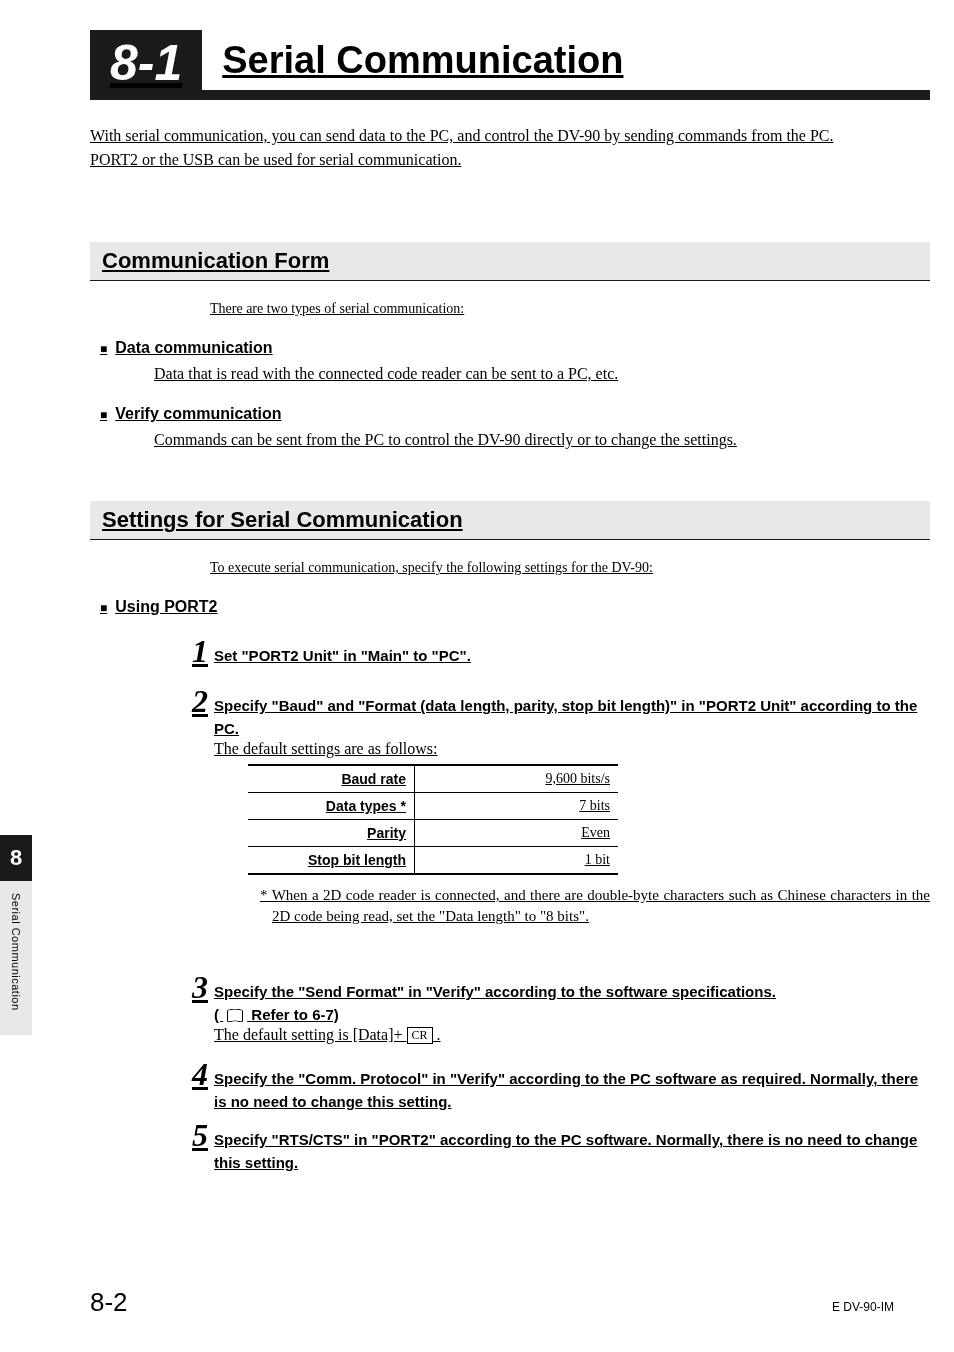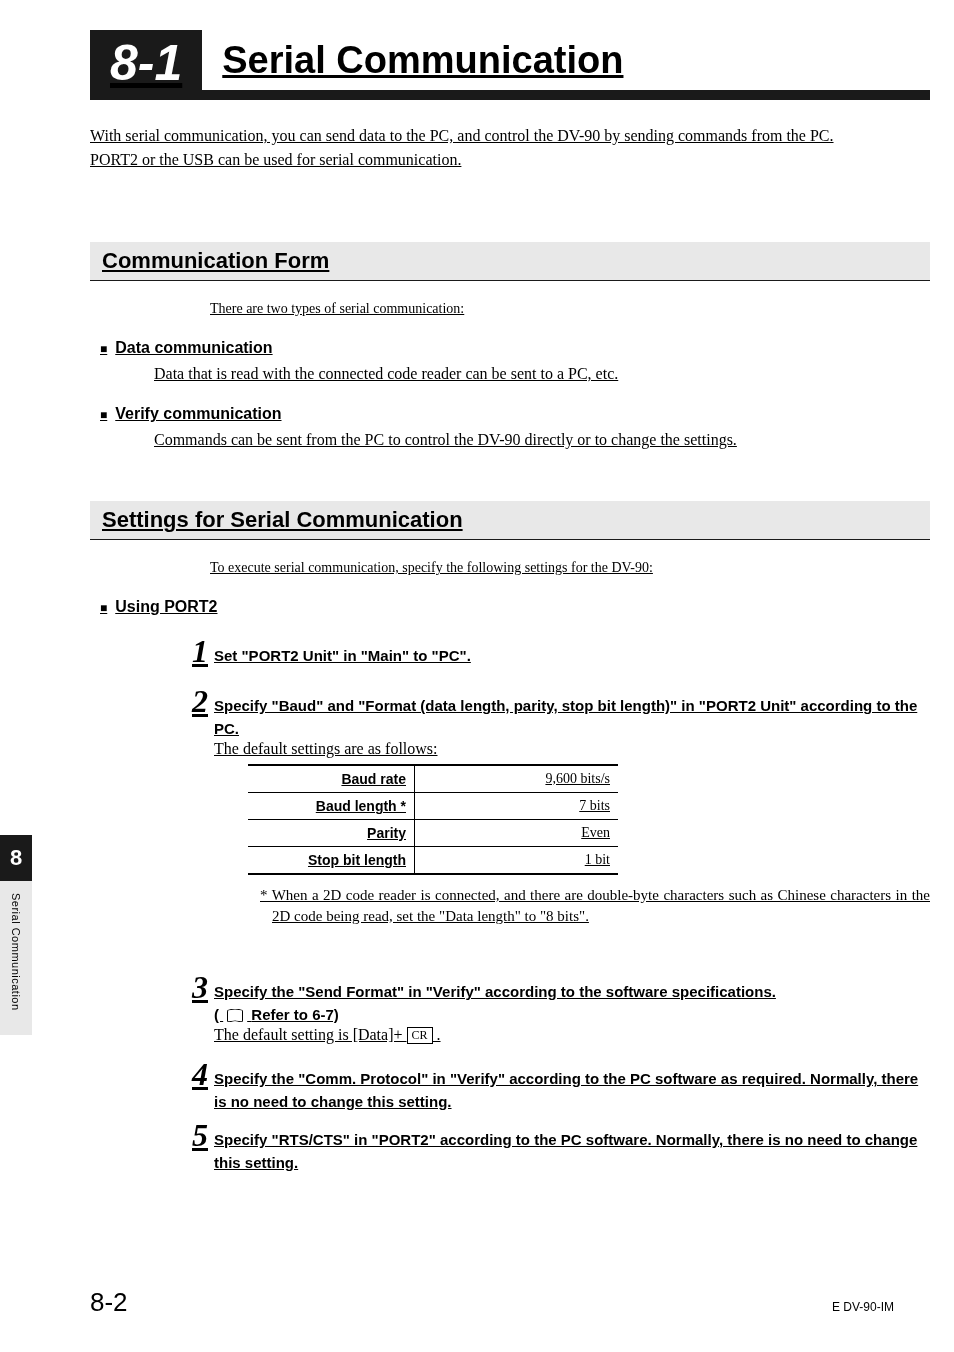--- a/index.html
+++ b/index.html
@@ -126,21 +126,21 @@
         <div class="step-title">Specify "Baud" and "Format (data length, parity, stop bit length)" in "PORT2 Unit" according to the PC.</div>
         <div class="step-desc">The default settings are as follows:</div>
 
         <table class="settings">
           <tbody>
               <tr>
             <th>Baud rate</th>
             <td>9,600 bits/s</td>
           </tr>
           <tr>
-            <th>Baud length *</th>
+            <th>Data types *</th>
             <td>7 bits</td>
           </tr>
           <tr>
             <th>Parity</th>
             <td>Even</td>
           </tr>
           <tr>
             <th>Stop bit length</th>
             <td>1 bit</td>
           </tr>

